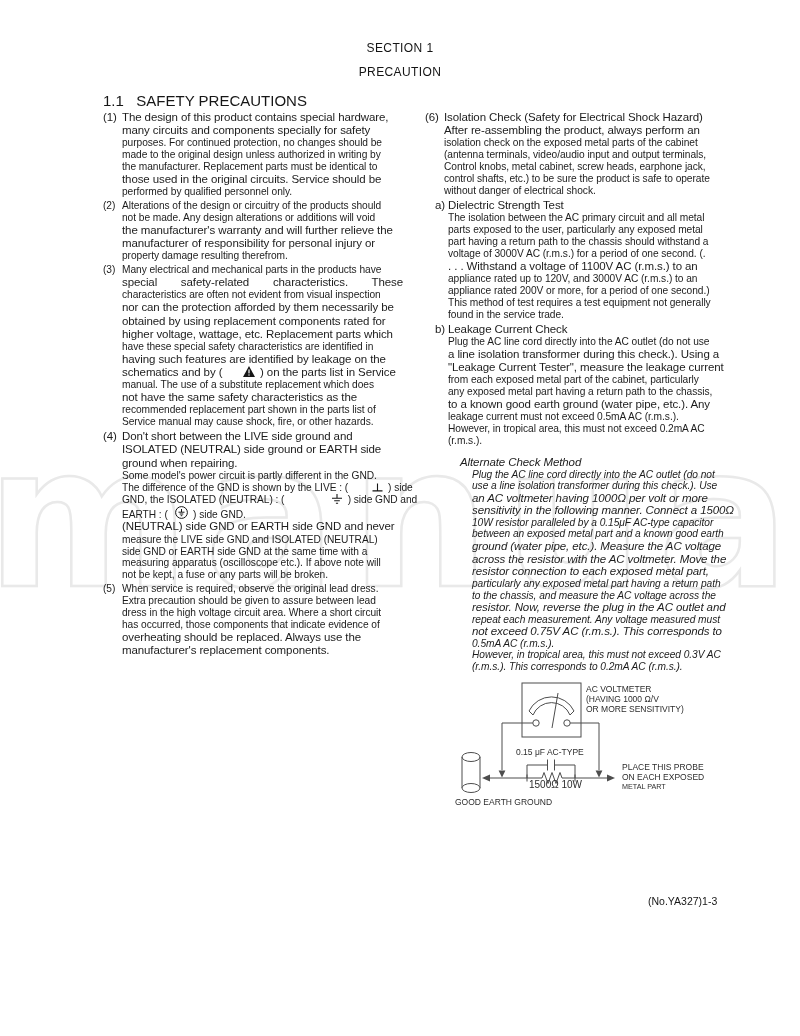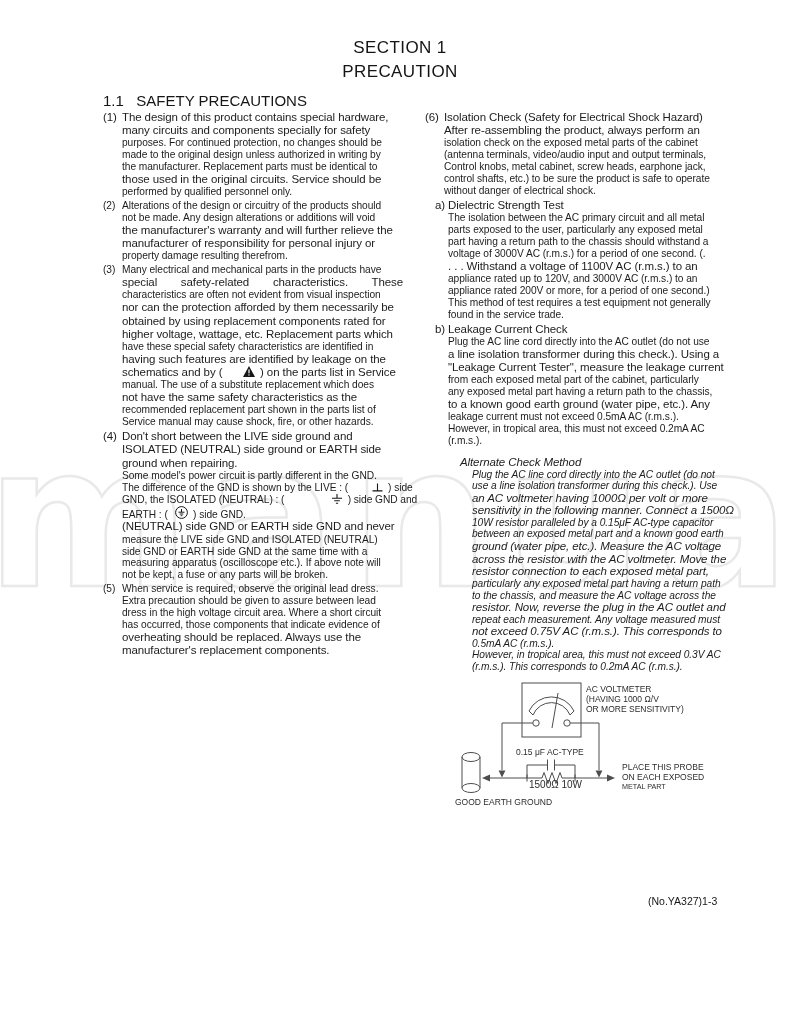--- a/index.html
+++ b/index.html
@@ -2,21 +2,21 @@
 <html><head>
 <meta charset="utf-8">
 <style>
   html,body{margin:0;padding:0;background:#ffffff;}
   .page{position:relative;width:800px;height:1036px;background:#fff;overflow:hidden;
         font-family:"Liberation Sans",sans-serif;color:#1c1c1c;}
   .watermark{position:absolute;left:-14px;top:404px;z-index:0;
         font-family:"DejaVu Sans",sans-serif;font-weight:bold;font-size:196px;letter-spacing:14px;
         color:#ffffff;-webkit-text-stroke:2.5px #e9e9e9;user-select:none;}
   .title{position:absolute;left:0;right:0;top:36px;text-align:center;z-index:1;
-        font-size:17px;line-height:24px;letter-spacing:.4px;color:#141414;}
+        font-size:12px;line-height:24px;letter-spacing:.4px;color:#141414;}
   .sec-heading{position:absolute;left:103px;top:92px;font-size:15px;z-index:1;color:#161616;}
   .col{position:absolute;top:111px;width:300px;z-index:1;}
   #left-col{left:103px;} #right-col{left:425px;}
   .item{position:relative;padding-left:19px;margin-bottom:2px;}
   .item .num{position:absolute;left:0;top:0;}
   .item.lv1{margin-left:10px;padding-left:13px;}
   .item.lv2{margin-left:35px;padding-left:0;margin-top:9px;font-style:italic;}
   .item.lv2 .tl:not(:first-child){margin-left:12px;}
   .tl{white-space:nowrap;}
   .tl.lg,.num.lg{font-size:11.5px;line-height:13.2px;letter-spacing:-0.1px;}

